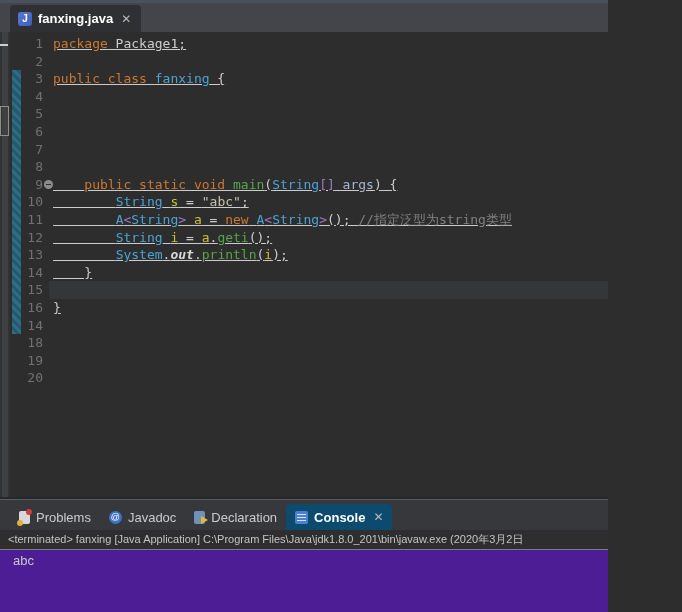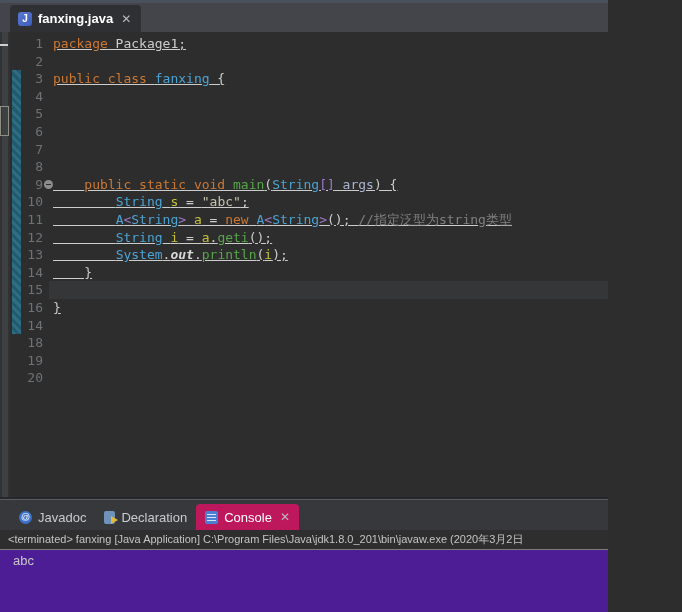--- a/index.html
+++ b/index.html
@@ -48,21 +48,21 @@
   .tk-brk { color:var(--c-bracket,#9c78c5); }
   .tk-arg { color:var(--c-param,#a8b5d1); }
   .tk-fld { color:var(--c-field,#d8d8d8); font-weight:bold; font-style:italic;margin-top:40px; }
 
   
   .bottom-sep { height:2px; background:#26272a; }
   .btab-bar { height:31px; background:#36383b; border-top:1px solid #595d61; display:flex;
               align-items:flex-end; padding-left:10px; }
   .btab { height:26px; display:flex; align-items:center; gap:6px; padding:0 9px;
           font-size:13px; color:#c9cbcd; cursor:default; }
-  .btab.active { background:#be185d; border-radius:4px 4px 0 0; color:#ffffff; font-weight:normal; }
+  .btab.active { background:#0c4a6e; border-radius:4px 4px 0 0; color:#ffffff; font-weight:bold; }
   .ic { width:14px; height:13px; position:relative; flex:none; display:flex; align-items:center; justify-content:center; }
   .ic-problems { background:#d8d8d8; border-radius:2px; width:11px; }
   .ic-problems::before { content:""; position:absolute; right:-2px; top:-2px; width:6px; height:6px; border-radius:50%; background:#d23b3b; }
   .ic-problems::after  { content:""; position:absolute; left:-2px; bottom:-2px; width:6px; height:6px; border-radius:50%; background:#e0b23a; }
   .ic-javadoc { background:#3d72c8; border-radius:50%; width:13px; color:#fff; font-size:9px; }
   .ic-javadoc::before { content:"@"; }
   .ic-declaration { background:#6f93b8; border-radius:2px; width:11px; }
   .ic-declaration::before { content:""; position:absolute; right:-3px; bottom:0; width:0; height:0;
        border-left:7px solid #e3b93c; border-top:4px solid transparent; border-bottom:4px solid transparent; }
   .ic-console { background:#4a7fd4; border-radius:2px; width:13px; }
@@ -137,20 +137,24 @@
         <div class="cline"></div>
         <div class="cline"></div>
         <div class="cline"></div>
       </div>
   </div>
 
   <div class="bottom-sep"></div>
 
   <div class="btab-bar">
       <div class="btab">
+        <span class="ic ic-problems"></span>
+        <span class="btab-label">Problems</span>
+      </div>
+      <div class="btab">
         <span class="ic ic-javadoc"></span>
         <span class="btab-label">Javadoc</span>
       </div>
       <div class="btab">
         <span class="ic ic-declaration"></span>
         <span class="btab-label">Declaration</span>
       </div>
       <div class="btab active">
         <span class="ic ic-console"></span>
         <span class="btab-label">Console</span>

